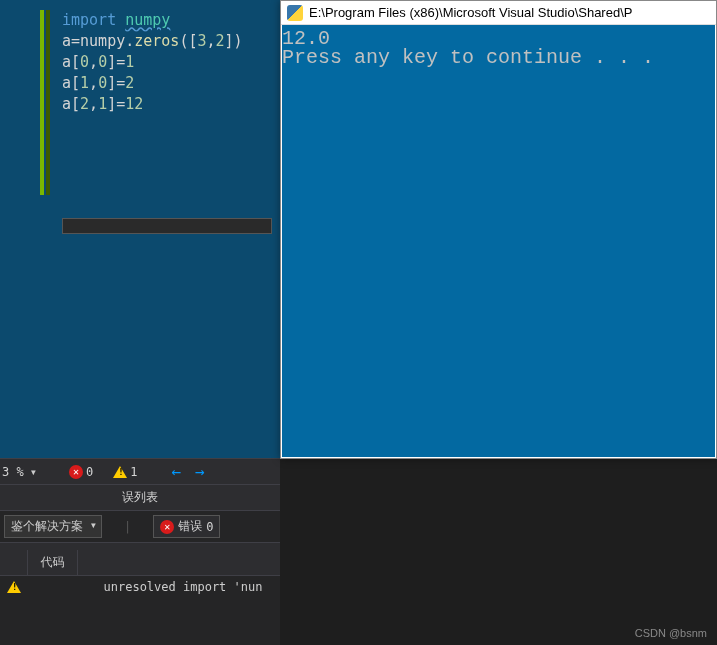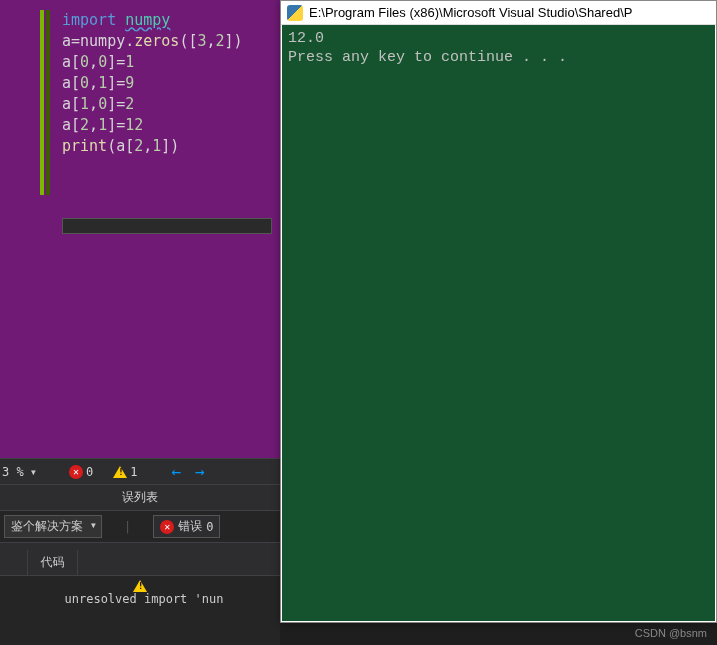--- a/index.html
+++ b/index.html
@@ -15,21 +15,21 @@
     .left-pane {
       position: absolute;
       left: 0; top: 0;
       width: 280px; height: 645px;
       background: #1e1e1e;
     }
     .editor-area {
       position: relative;
       padding: 10px 0 0 0;
       height: 460px;
-      background: #701a75;
+      background: #0c4a6e;
     }
     .gutter-bar {
       position: absolute;
       left: 40px; top: 10px;
       width: 4px; height: 185px;
       background: #7ab800;
     }
     .gutter-bar-inner {
       position: absolute;
       left: 46px; top: 10px;
@@ -129,30 +129,30 @@
       background: #2d2d30;
     }
     .th {
       padding: 4px 8px; border-right: 1px solid #3f3f46;
       color: #ccc; font-size: 12px; margin-top: 7px;
     }
     .th1 { width: 28px; }
     .th2 { width: 50px; }
     .th3 { flex: 1; }
     .table-row {
-      display: flex; align-items: center; padding: 4px 0; flex-direction: column;
+      display: flex; align-items: center; padding: 4px 0;
     }
     .cell1 { width: 28px; display: flex; justify-content: center; }
     .cell2 { width: 50px; }
     .cell3 { flex: 1; color: #ccc; padding-left: 8px; white-space: nowrap; overflow: hidden; }
 
     .console-window {
       position: absolute;
       left: 280px; top: 0;
-      width: 437px; height: 623px;
+      width: 437px; height: 459px;
       background: #fff;
       border: 1px solid #888;
       box-shadow: 0 0 8px rgba(0,0,0,0.4);
     }
     .console-titlebar {
       height: 24px;
       background: #fff;
       display: flex; align-items: center;
       padding: 0 6px;
       gap: 6px;
@@ -163,25 +163,25 @@
       white-space: nowrap; overflow: hidden;
     }
     .py-ico {
       width: 16px; height: 16px;
       background: linear-gradient(135deg,#3776ab 50%,#ffd43b 50%);
       border-radius: 3px;
     }
     .console-body {
       position: absolute;
       left: 1px; top: 24px; right: 1px; bottom: 1px;
-      background: #14532d;
+      background: #0369a1;
       color: #c0c0c0;
       font-family: "Courier New", monospace;
-      font-size: 15px;
-      padding: 4px 6px;
+      font-size: 20px;
+      padding: 4px 0;
       white-space: pre;
       line-height: 19px;
     }
     .watermark {
       position: absolute;
       right: 10px; bottom: 6px;
       font-size: 11px; color: #888;
       font-family: sans-serif;
     }
   </style>
@@ -189,24 +189,22 @@
 <body>
 
 <div class="left-pane">
   <div class="editor-area">
     <div class="gutter-bar"></div>
     <div class="gutter-bar-inner"></div>
     <div class="code-lines" id="code-lines">
         <div><span class="kw">import </span><span class="mod">numpy</span></div>
         <div><span class="var">a=</span><span class="op">numpy</span><span class="punc">.</span><span class="fn">zeros</span><span class="punc">([</span><span class="num">3</span><span class="punc">,</span><span class="num">2</span><span class="punc">])</span></div>
         <div><span class="var">a[</span><span class="num">0</span><span class="punc">,</span><span class="num">0</span><span class="var">]=</span><span class="num">1</span></div>
-        <div><span class="var">a[</span><span class="num">0</span><span class="punc">,</span><span class="num">1</span><span class="var">]=</span><span class="num">9</span></div>
         <div><span class="var">a[</span><span class="num">1</span><span class="punc">,</span><span class="num">0</span><span class="var">]=</span><span class="num">2</span></div>
         <div><span class="var">a[</span><span class="num">2</span><span class="punc">,</span><span class="num">1</span><span class="var">]=</span><span class="num">12</span></div>
-        <div><span class="fn">print</span><span class="punc">(a[</span><span class="num">2</span><span class="punc">,</span><span class="num">1</span><span class="punc">])</span></div>
       </div>
     <div class="hscroll"></div>
   </div>
 
   <div class="zoom-bar">
     <span>3 %</span>
     <span class="dropdown-btn">▾</span>
     <div style="width:20px"></div>
     <div class="status-item">
       <span class="icon-err">✕</span>

